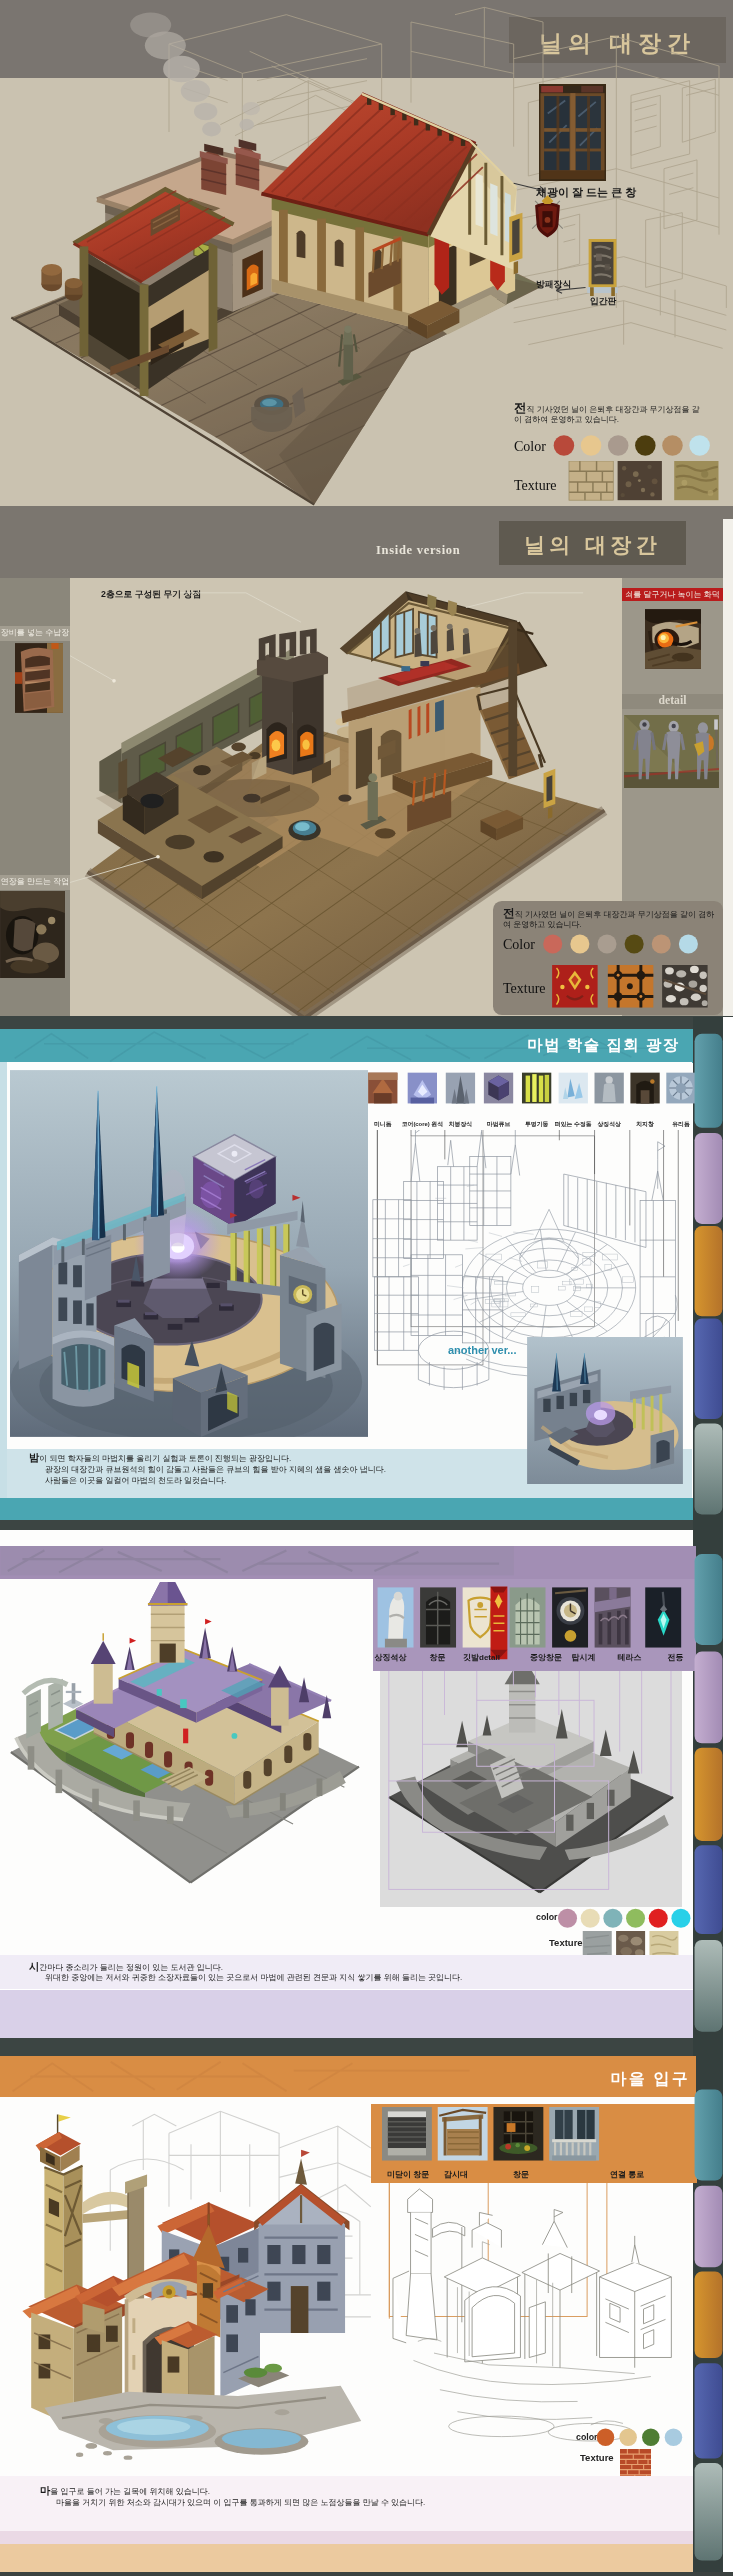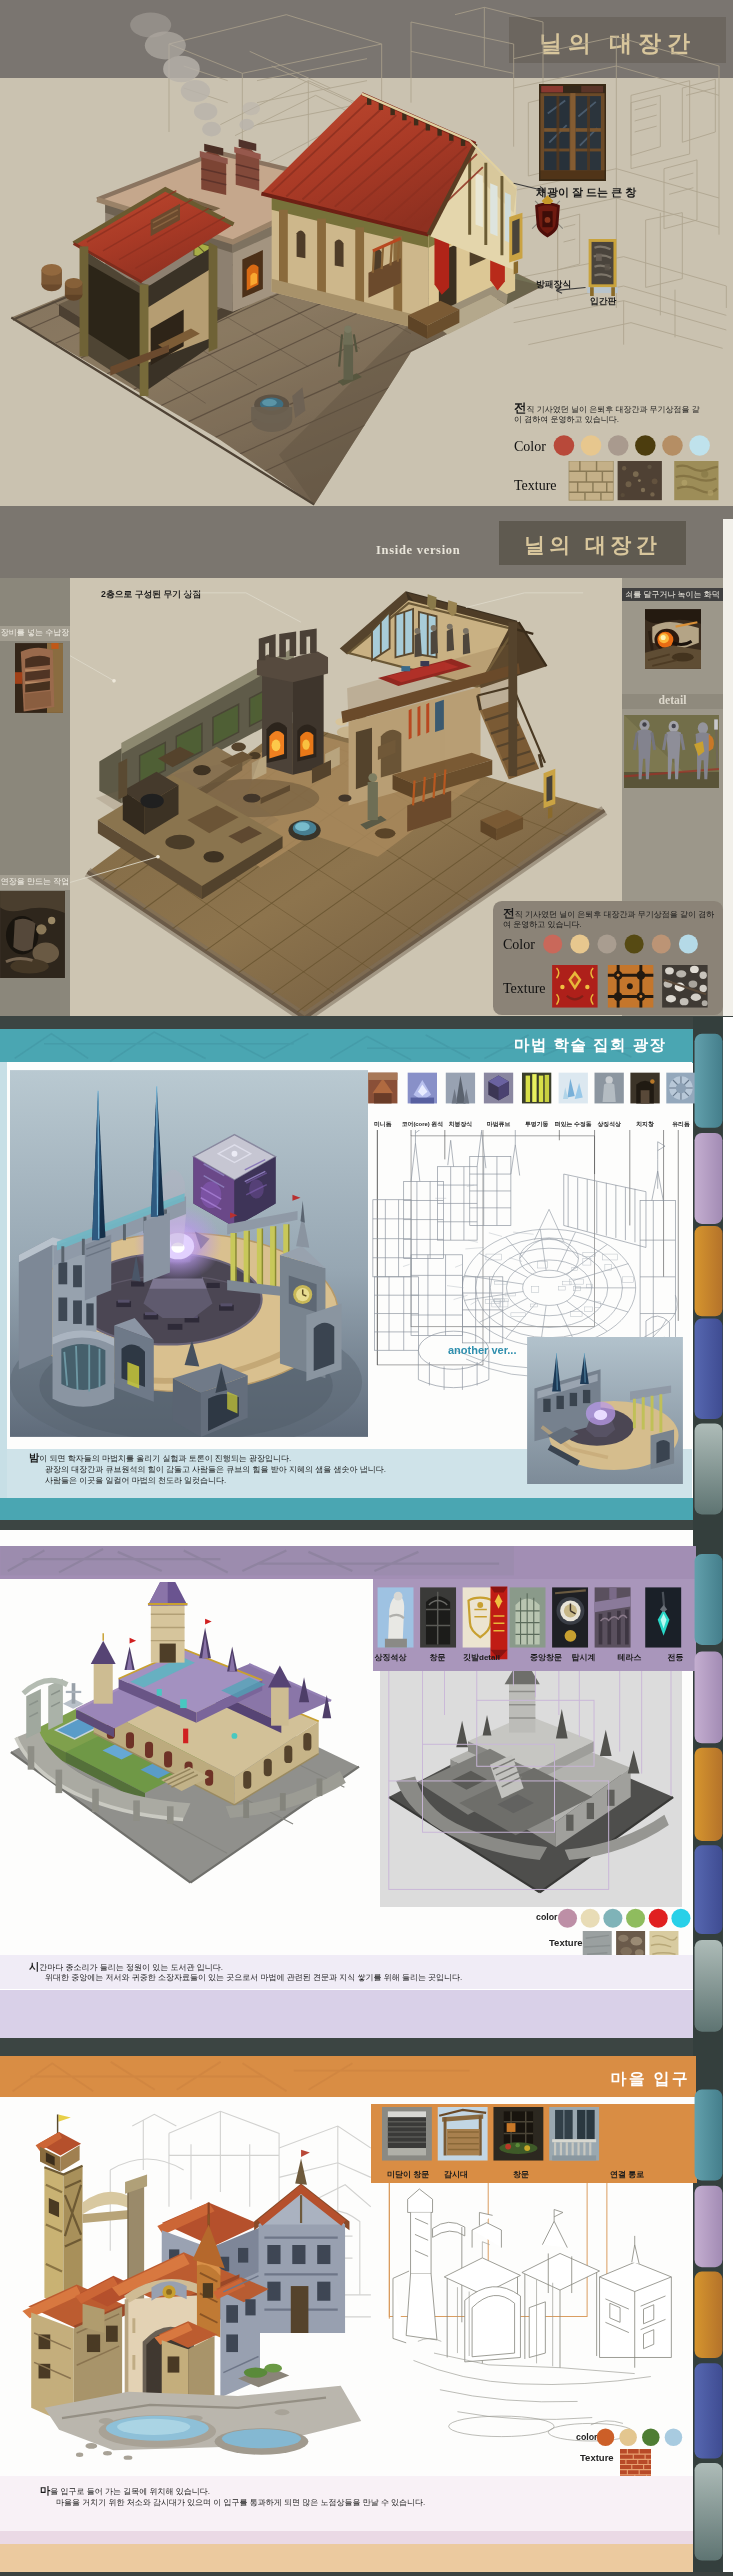--- a/index.html
+++ b/index.html
@@ -549,21 +549,21 @@
 <path d="M0 0 L88 0 L88 30 Q60 18 30 26 Q10 30 0 22 Z" fill="#4a3e2e"></path>
 <ellipse cx="30" cy="60" rx="22" ry="26" fill="#18140e"></ellipse>
 <path d="M20 40 Q34 34 48 44 L44 78 Q30 86 18 76 Z" fill="#55483a"></path>
 <ellipse cx="62" cy="84" rx="18" ry="14" fill="#6a5a44"></ellipse>
 <ellipse cx="40" cy="102" rx="26" ry="10" fill="#453826"></ellipse>
 <circle cx="56" cy="52" r="7" fill="#8a7858"></circle>
 <path d="M8 96 Q24 88 44 94" stroke="#756450" stroke-width="4" fill="none"></path>
 <circle cx="70" cy="40" r="5" fill="#9a8866"></circle>
 </svg>
 
-<div class="abs" style="left:622px;top:588px;width:101px;height:13.2px;background:#404040;color:#f0ede4;font-size:8px;text-align:center;line-height:13.2px;">쇠를 달구거나 녹이는 화덕</div>
+<div class="abs" style="left:622px;top:588px;width:101px;height:13.2px;background:#b91c1c;color:#f0ede4;font-size:8px;text-align:center;line-height:13.2px;">쇠를 달구거나 녹이는 화덕</div>
 
 <svg class="abs" style="left:645px;top:609px;" width="56" height="60" id="forge2" viewBox="0 0 77 82">
 <rect x="0" y="0" width="77" height="82" fill="#3a2c1e"></rect>
 <path d="M0 0 H77 V20 Q48 10 26 18 Q10 22 0 14 Z" fill="#241a10"></path>
 <path d="M10 24 Q28 14 52 20 L74 26 L74 46 L52 54 L10 46 Z" fill="#b4a486"></path>
 <ellipse cx="30" cy="42" rx="17" ry="15" fill="#2c1a0e"></ellipse>
 <ellipse cx="28" cy="42" rx="11" ry="11" fill="#e86c14"></ellipse>
 <ellipse cx="26" cy="40" rx="7" ry="7" fill="#fcb83c"></ellipse>
 <ellipse cx="25" cy="39" rx="3.5" ry="3.5" fill="#fcf0b0"></ellipse>
 <path d="M42 24 L72 18" stroke="#d89038" stroke-width="3"></path>
@@ -671,21 +671,21 @@
 
 <div class="abs" style="left:723px;top:1017px;width:10.3px;height:517px;background:#fff;"></div>
 
 <div class="abs" style="left:0;top:1029px;width:693px;height:34px;background:#4aa6b2;"></div>
 <svg class="abs" style="left:0;top:1029px;" width="693" height="34" viewBox="0 0 944 46">
     <g stroke="#3f92a0" stroke-width="2" fill="none" opacity="0.5">
       <path d="M20 40 L70 6 L120 40 M150 44 L210 4 L280 40 M300 8 L360 40 L420 6 M450 40 L500 10 L560 42 M580 8 L640 40 M660 40 L720 8 M60 20 H400 M500 26 H900 M740 36 L800 10 L860 38"></path>
     </g>
   </svg>
 
-<div class="abs" style="left:514px;top:1035px;width:179px;font-size:15.4px;font-weight:bold;color:#fff;letter-spacing:1.5px;text-align:left;padding-right:1.5px;">마법 학술 집회 광장</div>
+<div class="abs" style="left:514px;top:1035px;width:179px;font-size:15.4px;font-weight:bold;color:#fff;letter-spacing:1.5px;text-align:center;padding-right:1.5px;">마법 학술 집회 광장</div>
 
 <div class="abs" style="left:7.3px;top:1062px;width:685px;height:387px;background:#fdfdfc;"></div>
 
 <div class="abs" style="left:0;top:1062px;width:7.3px;height:436px;background:#c7dfe6;"></div>
 
 <div class="abs" style="left:7.3px;top:1449px;width:685px;height:49px;background:#cfe3e9;"></div>
 
 <div class="abs" style="left:0;top:1498px;width:693px;height:22px;background:#4aa6b2;"></div>
 
 <div class="abs" style="left:0;top:1520px;width:693px;height:10.3px;background:#3c4543;"></div>

